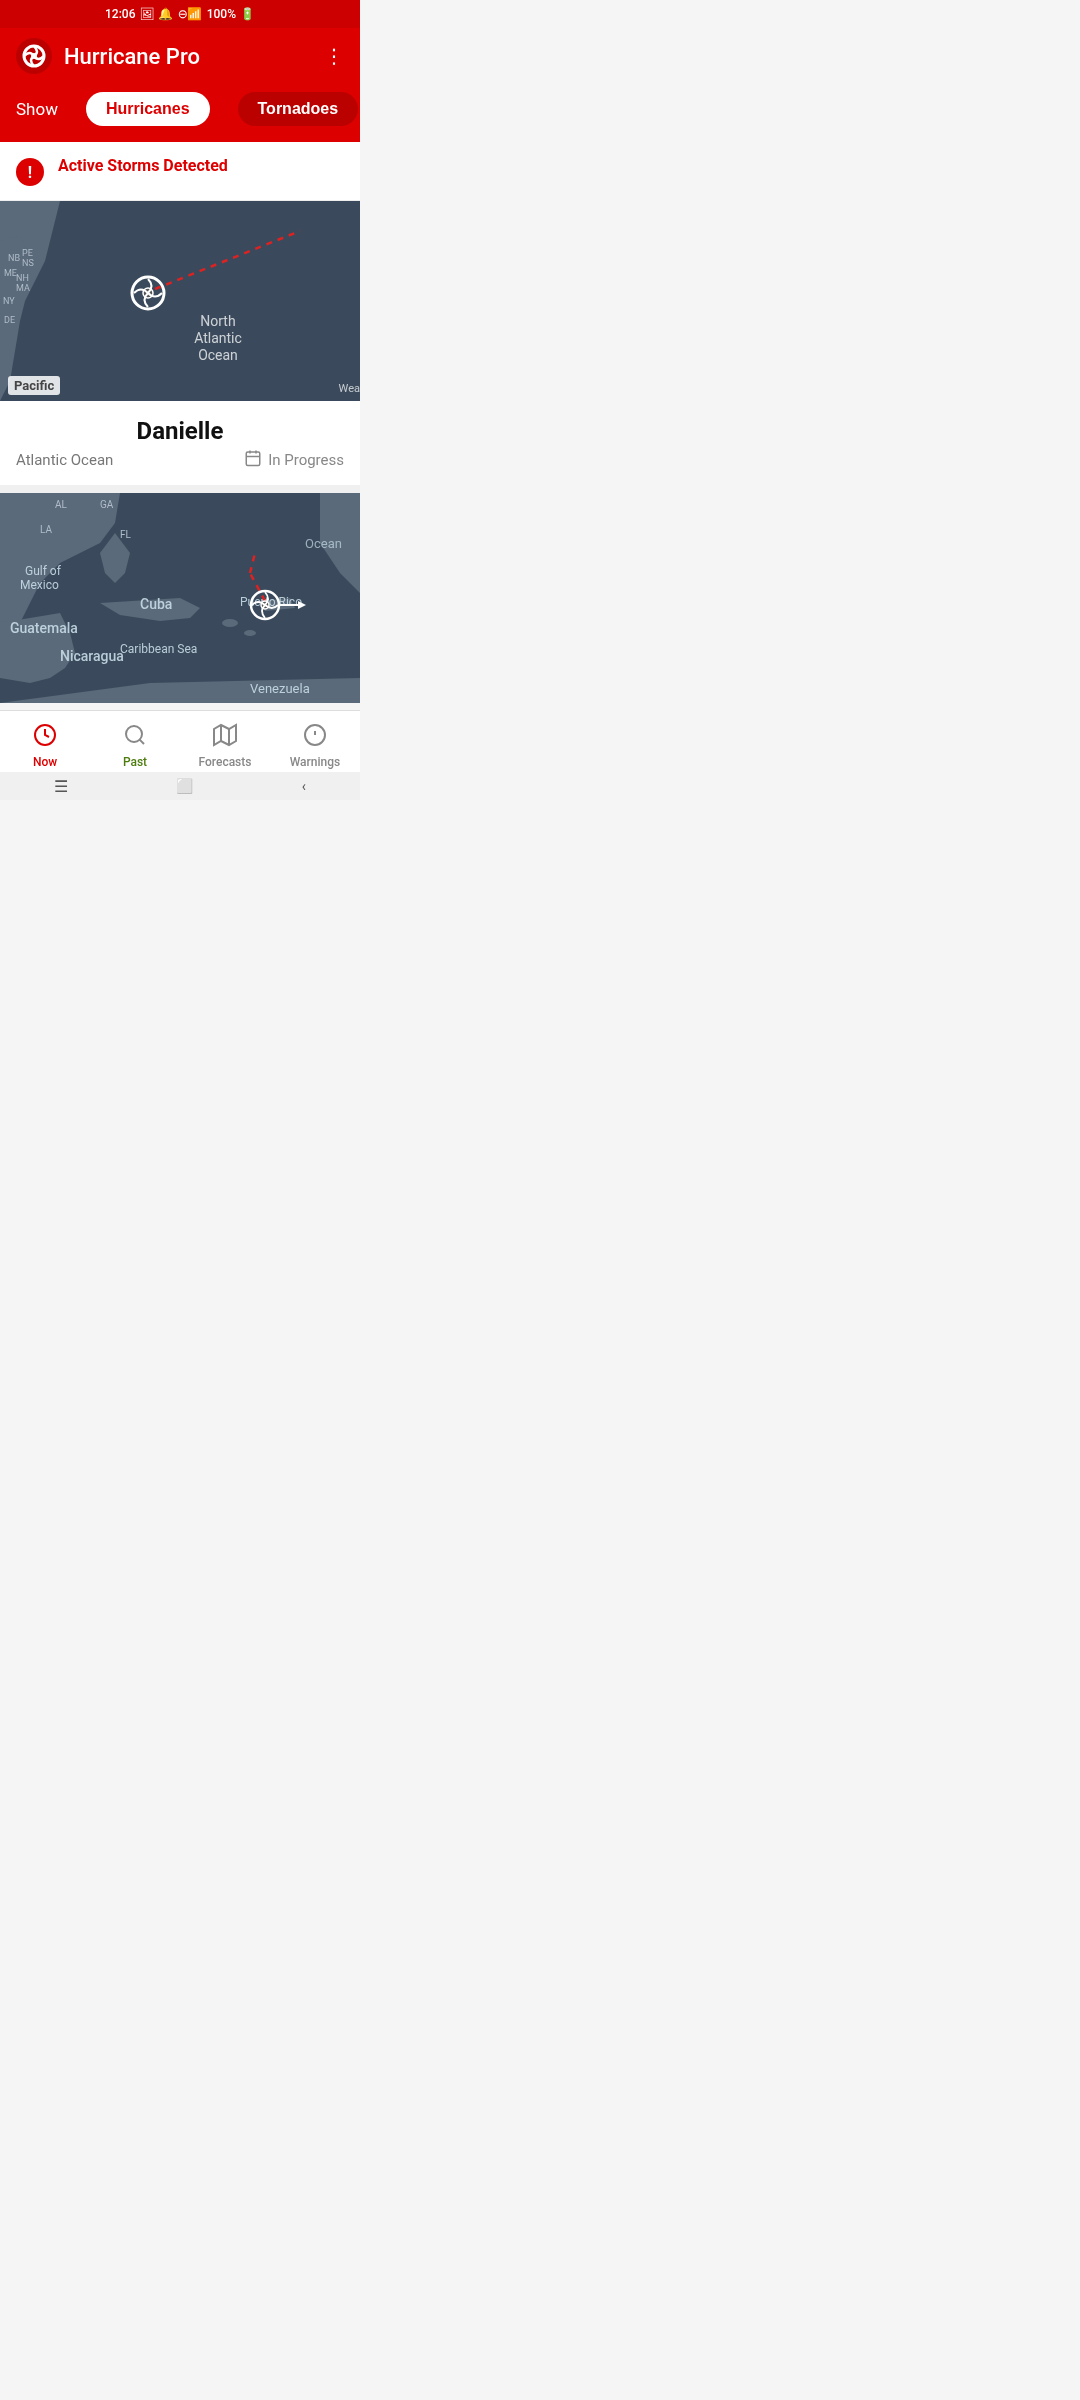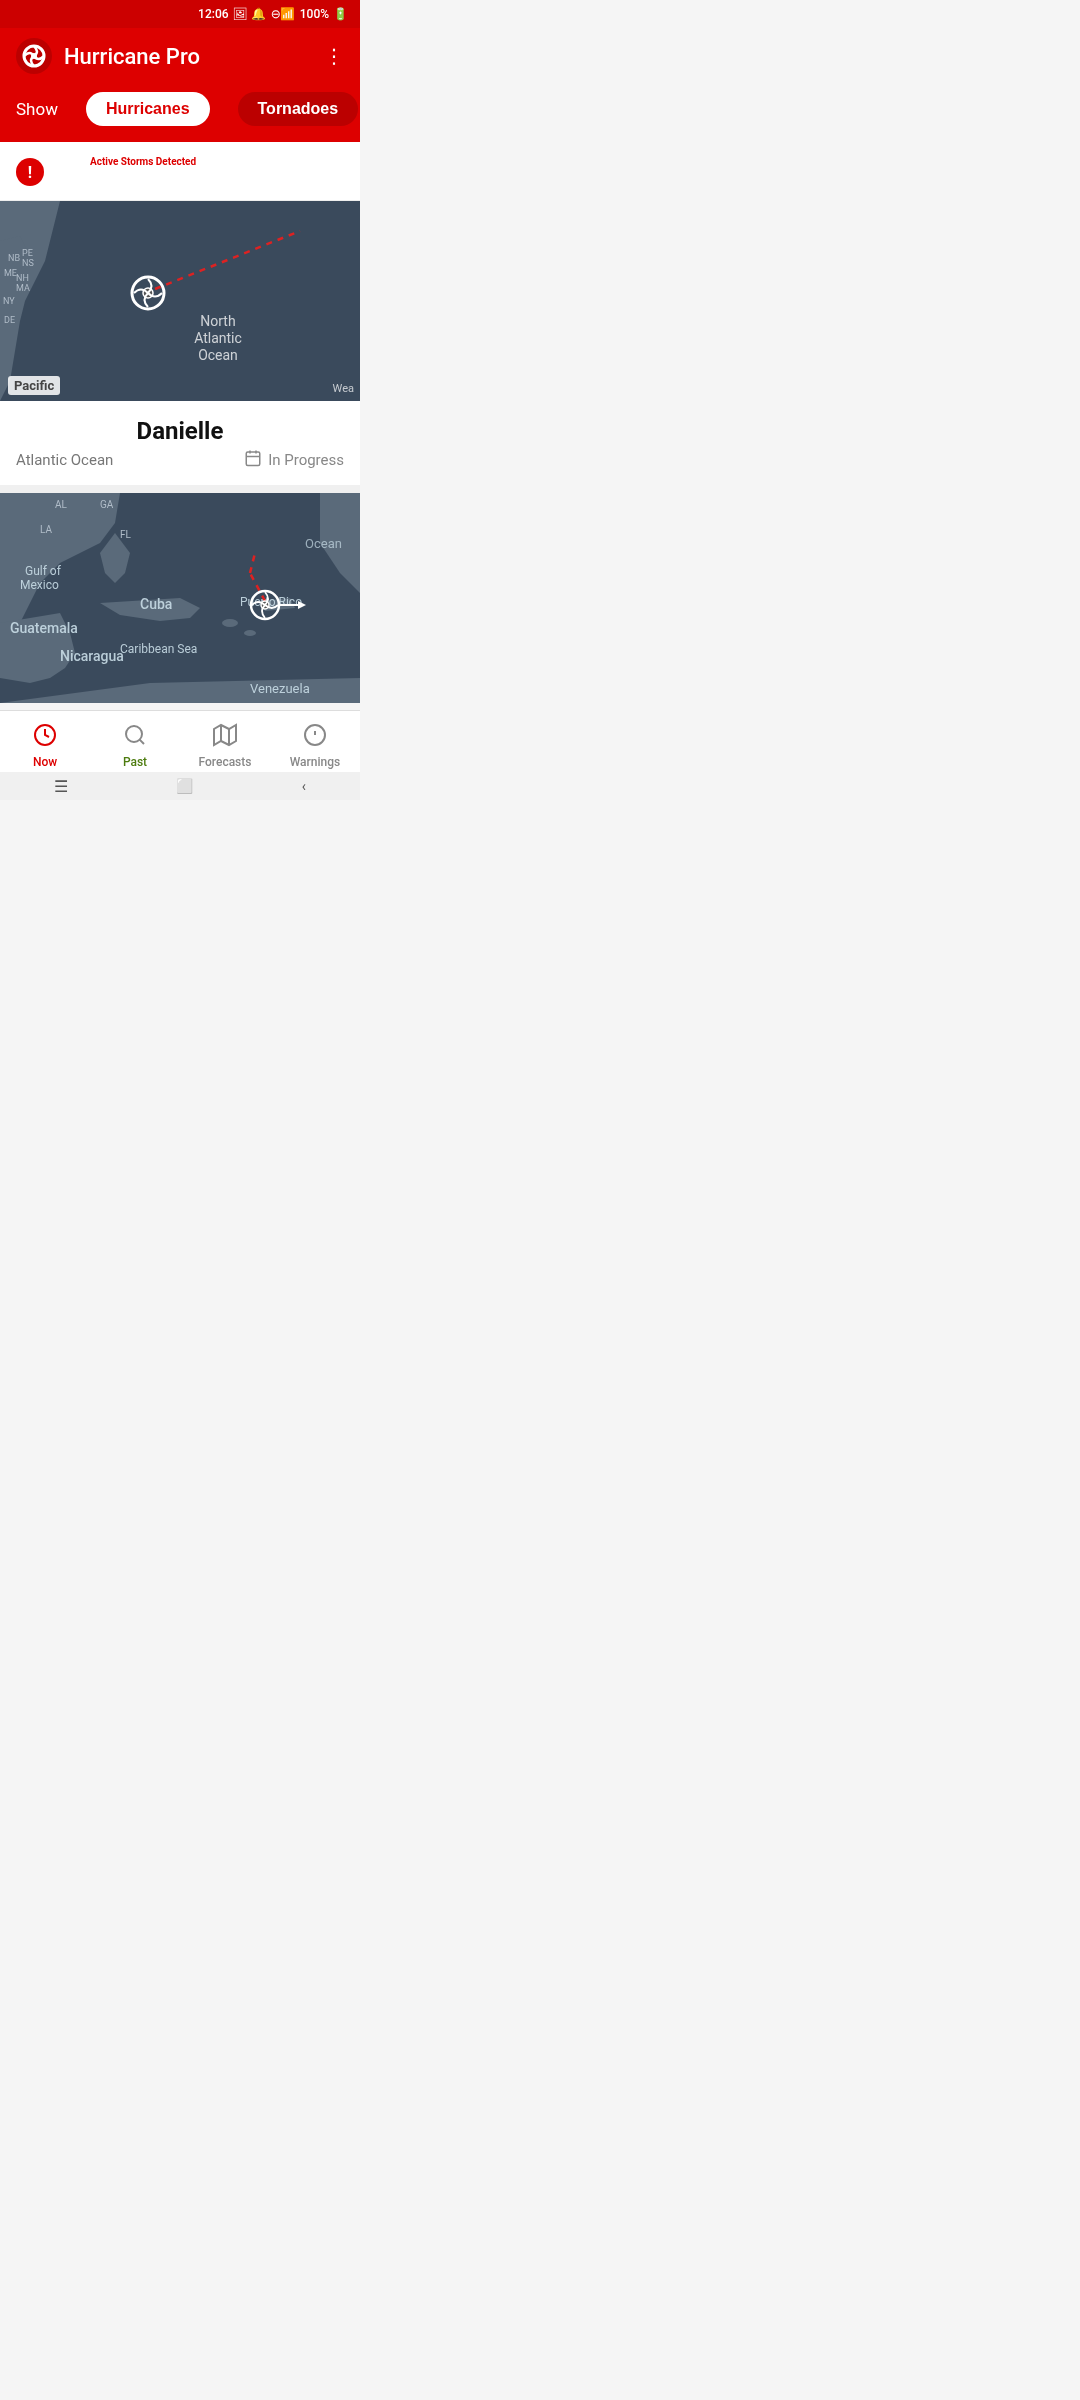--- a/index.html
+++ b/index.html
@@ -13,21 +13,21 @@
       position: relative;
     }
 
     
     .status-bar {
       background: #cc0000;
       color: white;
       height: 28px;
       display: flex;
       align-items: center;
-      justify-content: flex-end;
+      justify-content: center;
       padding: 0 12px;
       font-size: 12px;
       font-weight: 500;
     }
     .status-left { display: flex; align-items: center; gap: 4px; }
     .status-right { display: flex; align-items: center; gap: 4px; }
 
     
     .app-header {
       background: #dd0000;
@@ -102,24 +102,23 @@
       display: flex;
       align-items: center;
       justify-content: center;
       color: white;
       font-size: 16px;
       font-weight: bold;
       margin-top: 2px;
     }
     .alert-text-title {
       color: #dd0000;
-      font-size: 10px;
+      font-size: 16px;
       font-weight: 700;
       margin-bottom: 4px;
-      margin-left: 32px;
     }
     .alert-text-body {
       color: #555;
       font-size: 14px;
       line-height: 1.4;
     }
 
     
     .map-container {
       position: relative;
@@ -139,21 +138,21 @@
       background: rgba(255,255,255,0.85);
       padding: 2px 6px;
       border-radius: 3px;
       font-size: 13px;
       font-weight: bold;
       color: #444;
     }
     .wea-label {
       position: absolute;
       bottom: 6px;
-      right: 6px;
+      right: 0px;
       color: rgba(255,255,255,0.7);
       font-size: 11px;
     }
 
     
     .storm-card {
       background: white;
       padding: 16px 16px 14px 16px;
       border-bottom: 8px solid #f0f0f0;
     }

